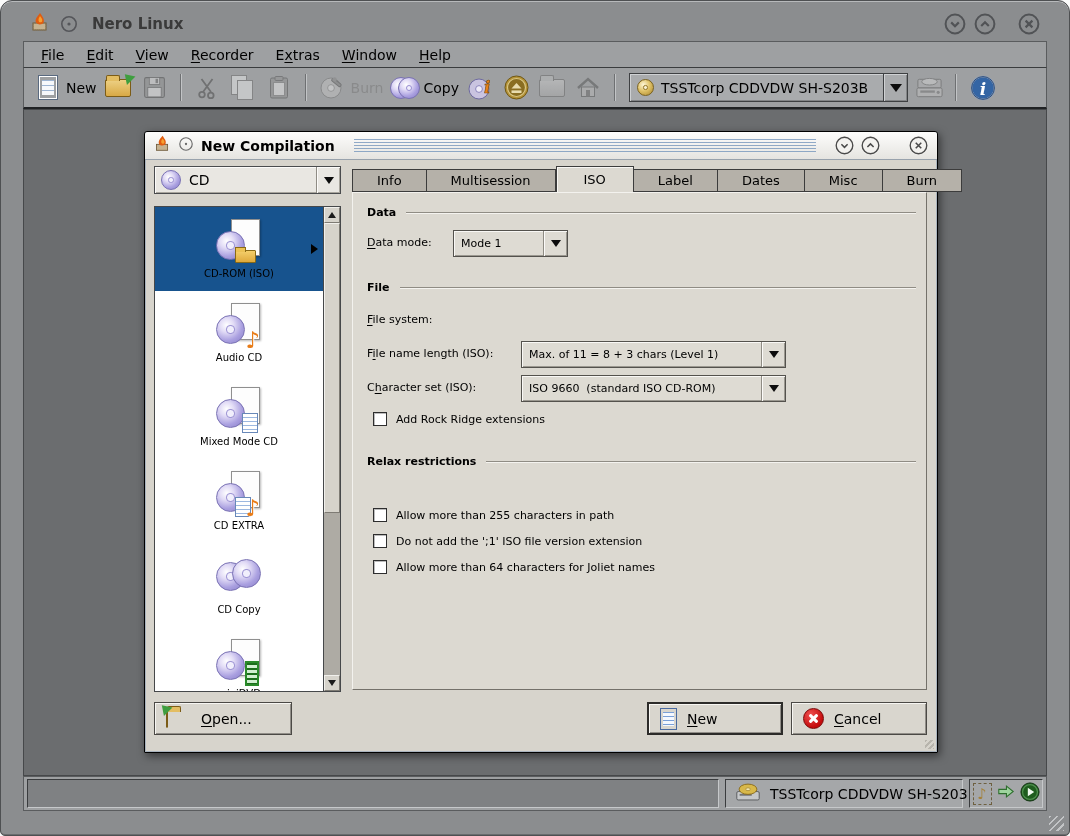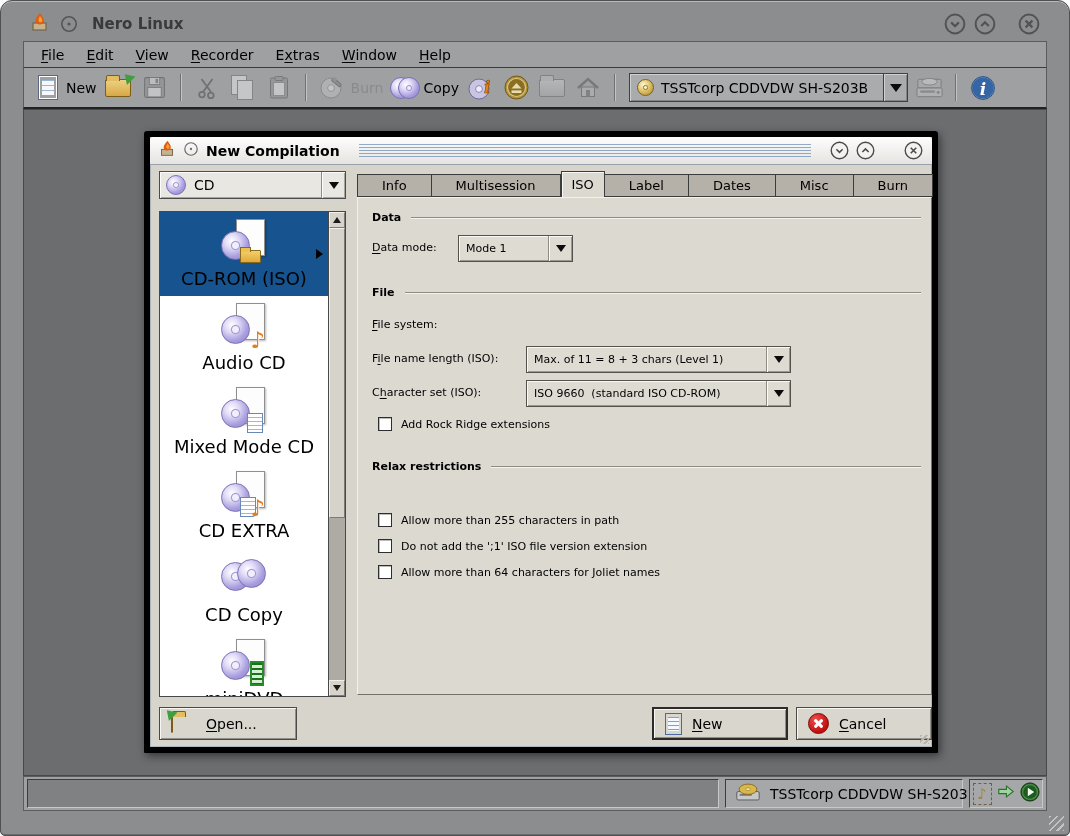--- a/index.html
+++ b/index.html
@@ -93,21 +93,21 @@
   .status-tools { width:74px; background:#a5a7a9; display:flex; align-items:center;
     justify-content:center; gap:5px; }
   .note-box { width:19px; height:22px; border:1px dashed #6e6040; display:flex; align-items:center;
     justify-content:center; color:#a4813a; font-size:15px; }
   .note-box::before { content:'♪'; }
   .win-grip { position:absolute; right:5px; bottom:4px; width:15px; height:15px;
     background:repeating-linear-gradient(135deg, #c2c4c6 0 2px, transparent 2px 5px); }
 
   
   .dialog { position:absolute; left:143px; top:130px; width:794px; height:622px;
-    background:#d7d4cc; border:6px solid #000000; border-radius:3px 3px 1px 1px;
+    background:#d7d4cc; border:1px solid #000000; border-radius:3px 3px 1px 1px;
     box-shadow:2px 3px 9px rgba(0,0,0,.5), inset 0 0 0 1px #aab4be; z-index:5; }
 
   .dlg-titlebar { height:28px; background:linear-gradient(#fdfdfc,#e5e4e0);
     border-bottom:1px solid #98a2ac; border-radius:3px 3px 0 0;
     display:flex; align-items:center; padding:0 9px; gap:7px; }
   .dlg-title { font-weight:bold; font-size:14px; white-space:nowrap; }
   .dlg-stripes { flex:1; height:13px; margin:0 12px;
     background:repeating-linear-gradient(to bottom, rgba(110,145,185,.75) 0 1px, rgba(255,255,255,0) 1px 3px); }
   .dlg-btn { width:19px; height:19px; border-radius:50%; background:#f3f2ef;
     display:flex; align-items:center; justify-content:center; }
@@ -120,21 +120,21 @@
     display:flex; align-items:center; gap:8px; padding-left:6px; font-size:14px; }
   .media-combo .m-disc { width:20px; height:20px; }
   .combo-arrow { margin-left:auto; width:24px; align-self:stretch; display:flex;
     align-items:center; justify-content:center; border-left:1px solid #8f8c84;
     box-shadow:inset 1px 0 0 #fcfbf9; }
 
   .listbox { position:absolute; left:9px; top:74px; width:187px; height:486px;
     background:#fff; border:1px solid #46484a; display:flex; overflow:hidden; }
   .list-items { flex:1; overflow:hidden; }
   .side-item { height:84px; display:flex; flex-direction:column; align-items:center;
-    justify-content:center; gap:5px; font-size:18px; position:relative; }
+    justify-content:center; gap:5px; font-size:10px; position:relative; }
   .side-item.selected { background:#17538e; }
   .sel-arrow { position:absolute; right:5px; top:50%; transform:translateY(-50%);
     width:0; height:0; border-top:5px solid transparent; border-bottom:5px solid transparent;
     border-left:7px solid #000; }
 
   .ci { position:relative; width:48px; height:44px; }
   .ci .page { position:absolute; right:3px; top:0; width:29px; height:37px; background:#fdfdfd;
     border:1px solid #8f8f8f; box-shadow:1px 1px 2px rgba(0,0,0,.28); }
   .ci .cdisc { position:absolute; left:1px; bottom:3px; width:29px; height:29px; }
   .mini-folder { position:absolute; right:7px; bottom:0; width:21px; height:13px;
@@ -164,21 +164,21 @@
     border-color:#f1f0ec #7e7b74 #7e7b74 #f1f0ec; }
   .sb-track { flex:1; }
   .sb-btn.bottom { margin-top:auto; }
 
   
   .tabs { position:absolute; left:207px; top:34px; height:26px; display:flex; align-items:flex-end; z-index:2; }
   .tab { height:23px; padding:0 24px; background:#b5b1a9; border:1px solid #3c3c3c; border-left:none;
     display:flex; align-items:center; font-size:13px; white-space:nowrap; }
   .tab:first-child { border-left:1px solid #3c3c3c; }
   .tab.active { height:26px; background:#dcd9d1; border:1px solid #3c3c3c; border-bottom:none;
-    padding:0 10px; box-shadow:inset 1px 1px 0 #f7f6f3; }
+    padding:0 27px; box-shadow:inset 1px 1px 0 #f7f6f3; }
 
   .panel { position:absolute; left:207px; top:60px; width:575px; height:498px;
     background:#dcd9d1; border:1px solid; border-color:#f3f2ee #74716a #74716a #f3f2ee;
     font-size:11px; }
   .section-hdr { position:absolute; left:14px; right:10px; display:flex; align-items:center; gap:10px;
     font-weight:bold; }
   .section-hdr .rule { flex:1; height:1px; background:#8f8c84; box-shadow:0 1px 0 #f4f3ef; }
   .field-label { position:absolute; white-space:nowrap; }
   .combo { position:absolute; height:27px; background:#dedbd3; border:1px solid #54524d;
     box-shadow:inset 1px 1px 0 #f9f8f5, inset -1px -1px 0 #9b9890;

